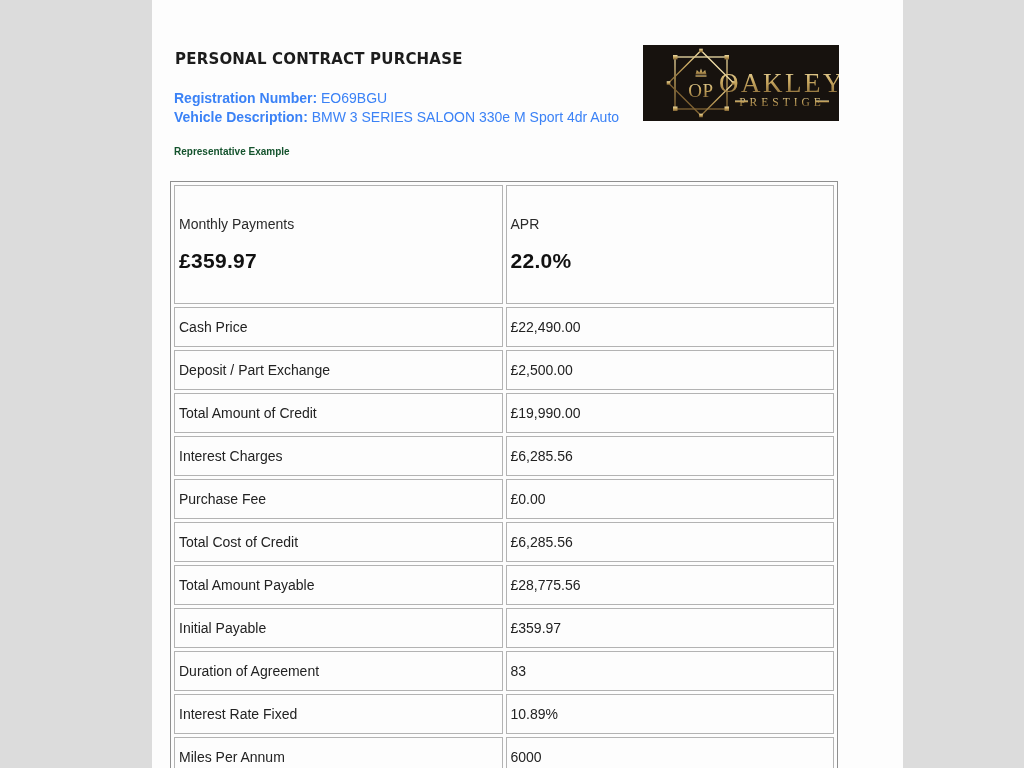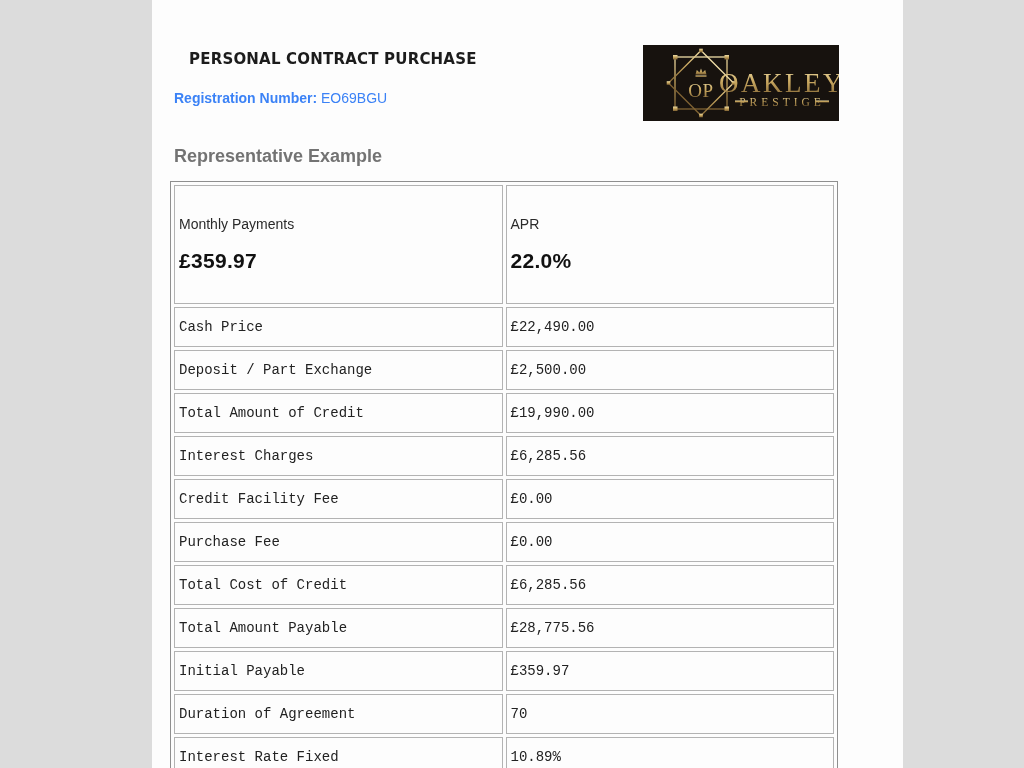--- a/index.html
+++ b/index.html
@@ -17,21 +17,21 @@
     position: absolute;
     left: 152px;
     top: 0;
     width: 751px;
     height: 768px;
     background: #fdfdfd;
   }
 
   .doc-title {
     position: absolute;
-    left: 37px;
+    left: 23px;
     top: 50px;
     font-family: "DejaVu Sans", sans-serif;
     font-size: 15px;
     font-weight: bold;
     color: #1c1c1c;
     letter-spacing: 0.2px;
     text-align: right;
   }
 
   .meta-block {
@@ -42,23 +42,23 @@
     line-height: 19px;
     color: #3b82f6;
   }
   .meta-line .meta-label { font-weight: bold; }
   .meta-line .meta-value { font-weight: normal; }
 
   .section-heading {
     position: absolute;
     left: 22px;
     top: 146px;
-    font-size: 18px;
+    font-size: 10px;
     font-weight: bold;
-    color: #737373;
+    color: #14532d;
   }
 
   .logo-box {
     position: absolute;
     left: 491px;
     top: 45px;
     width: 196px;
     height: 60px;
   }
 
@@ -95,35 +95,38 @@
   .header-cell .big-value {
     margin-top: 17px;
     font-size: 21px;
     font-weight: bold;
     color: #111111;
     letter-spacing: 0.3px;
   }
   .fin-table td.data-cell {
     height: 30px;
     line-height: 30px;
-    font-family: Liberation Mono, monospace;
   }
 </style>
 </head>
 <body>
 
 <div class="canvas">
   <div class="page">
 
     <div class="doc-title">PERSONAL CONTRACT PURCHASE</div>
 
     <div class="meta-block">
       <div class="meta-line">
         <span class="meta-label">Registration Number:</span>
         <span class="meta-value">EO69BGU</span>
+      </div>
+      <div class="meta-line">
+        <span class="meta-label">Vehicle Description:</span>
+        <span class="meta-value">BMW 3 SERIES SALOON 330e M Sport 4dr Auto</span>
       </div>
     </div>
 
     <div class="section-heading">Representative Example</div>
 
     <div class="logo-box">
       <svg width="196" height="76" viewBox="0 0 196 76">
         <defs>
           <linearGradient id="gold" x1="0" y1="0" x2="0" y2="1">
             <stop offset="0" stop-color="#eedca6"></stop>
@@ -178,42 +181,38 @@
           </tr>
           <tr>
             <td class="data-cell">Total Amount of Credit</td>
             <td class="data-cell">£19,990.00</td>
           </tr>
           <tr>
             <td class="data-cell">Interest Charges</td>
             <td class="data-cell">£6,285.56</td>
           </tr>
           <tr>
-            <td class="data-cell">Credit Facility Fee</td>
-            <td class="data-cell">£0.00</td>
-          </tr>
-          <tr>
             <td class="data-cell">Purchase Fee</td>
             <td class="data-cell">£0.00</td>
           </tr>
           <tr>
             <td class="data-cell">Total Cost of Credit</td>
             <td class="data-cell">£6,285.56</td>
           </tr>
           <tr>
             <td class="data-cell">Total Amount Payable</td>
             <td class="data-cell">£28,775.56</td>
           </tr>
           <tr>
             <td class="data-cell">Initial Payable</td>
             <td class="data-cell">£359.97</td>
           </tr>
           <tr>
             <td class="data-cell">Duration of Agreement</td>
-            <td class="data-cell">70</td>
+            <td class="data-cell">83</td>
           </tr>
           <tr>
             <td class="data-cell">Interest Rate Fixed</td>
             <td class="data-cell">10.89%</td>
           </tr>
           <tr>
             <td class="data-cell">Miles Per Annum</td>
             <td class="data-cell">6000</td>
           </tr>
         </tbody>

